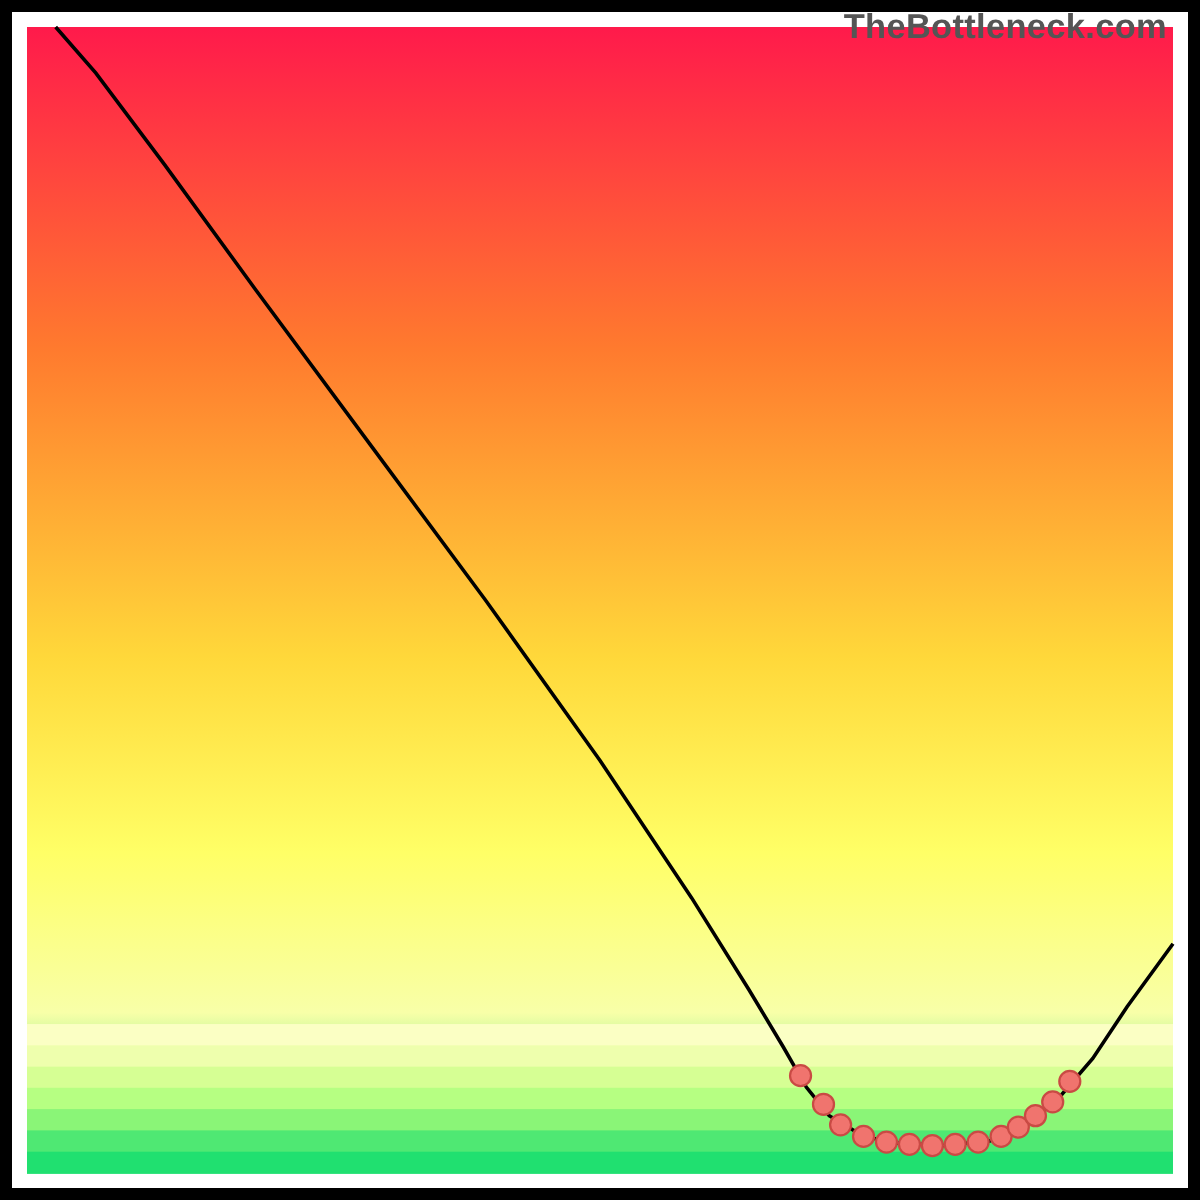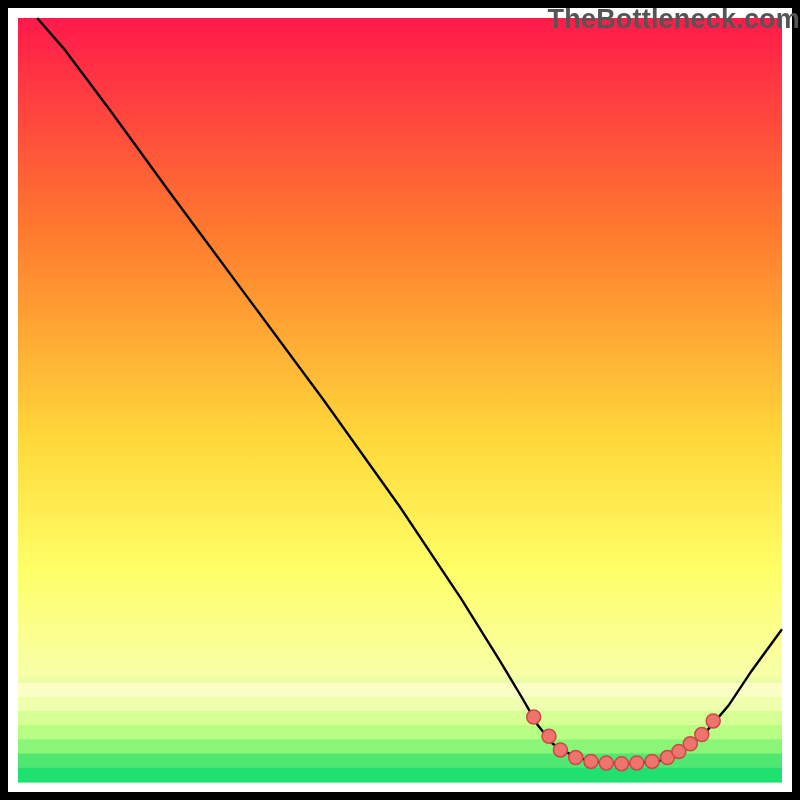--- a/index.html
+++ b/index.html
@@ -15,22 +15,22 @@
     position: relative;
     width: 800px;
     height: 800px;
   }
   svg {
     display: block;
   }
   .watermark {
     position: absolute;
     top: 4px;
-    right: 0;
-    font-size: 27px;
+    right: 22px;
+    font-size: 23px;
     font-weight: 600;
     color: #555;
     letter-spacing: 0.2px;
     user-select: none;
   }
 </style>
 </head>
 <body>
 
 <div class="canvas-wrap">

